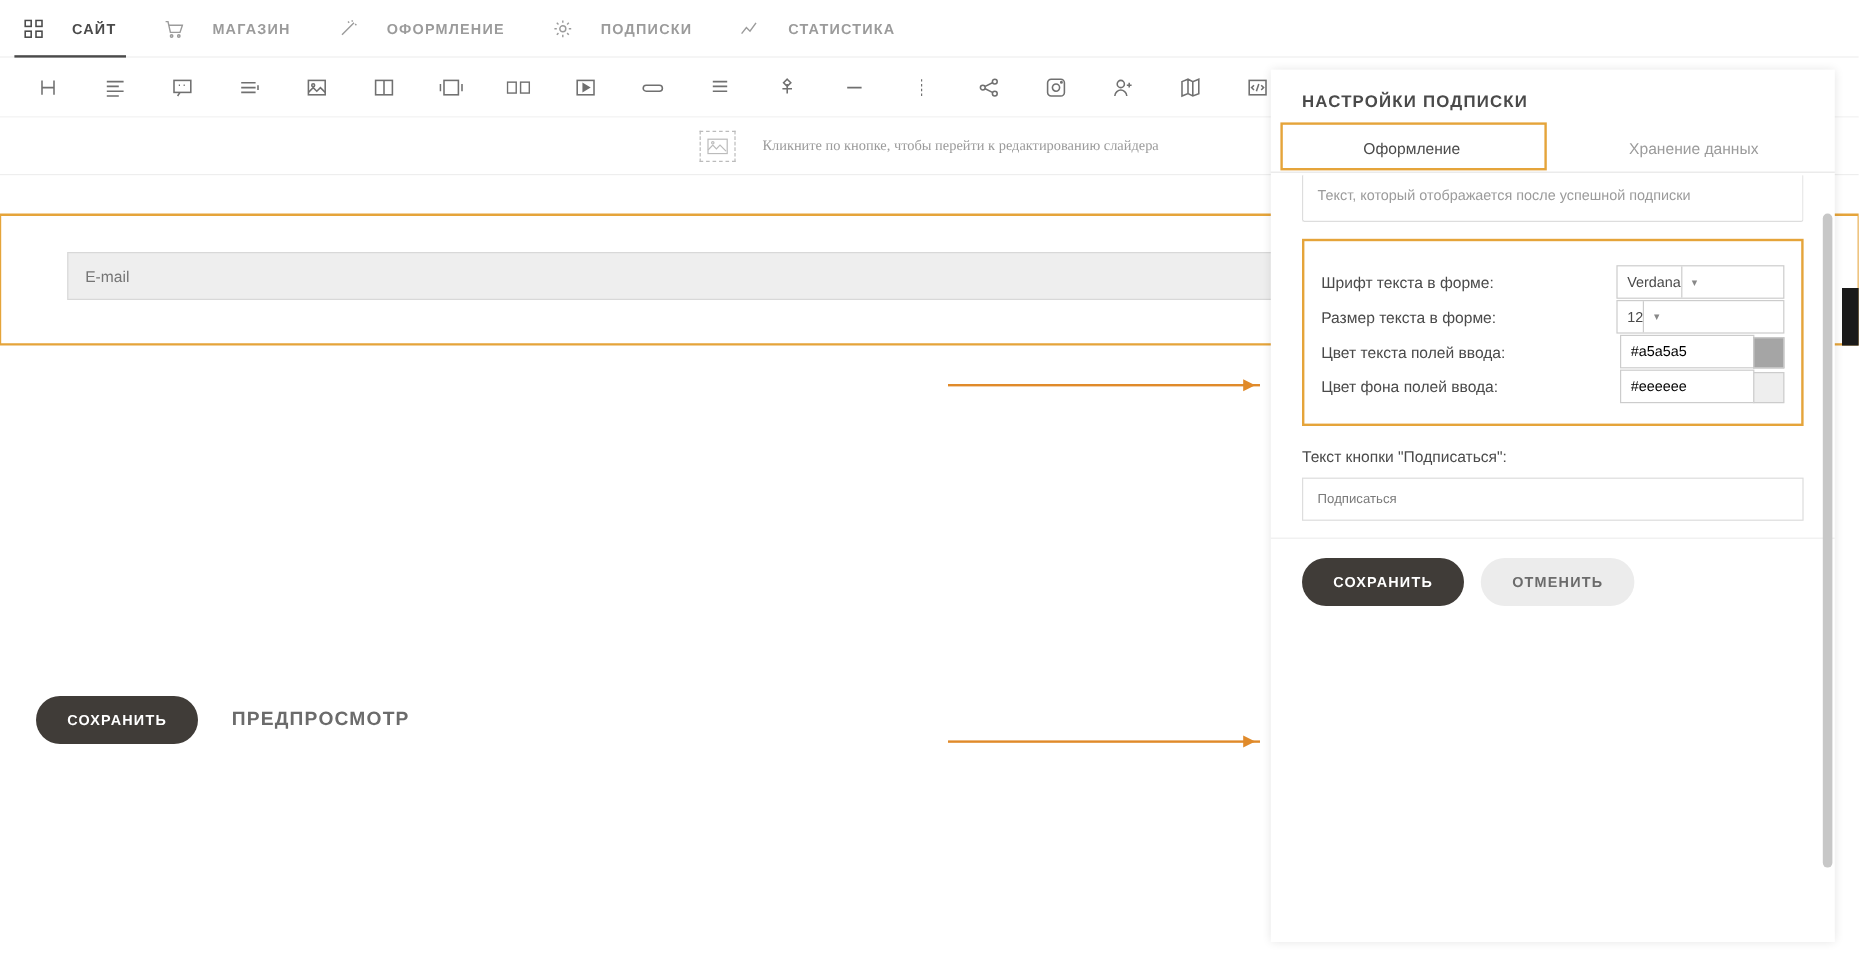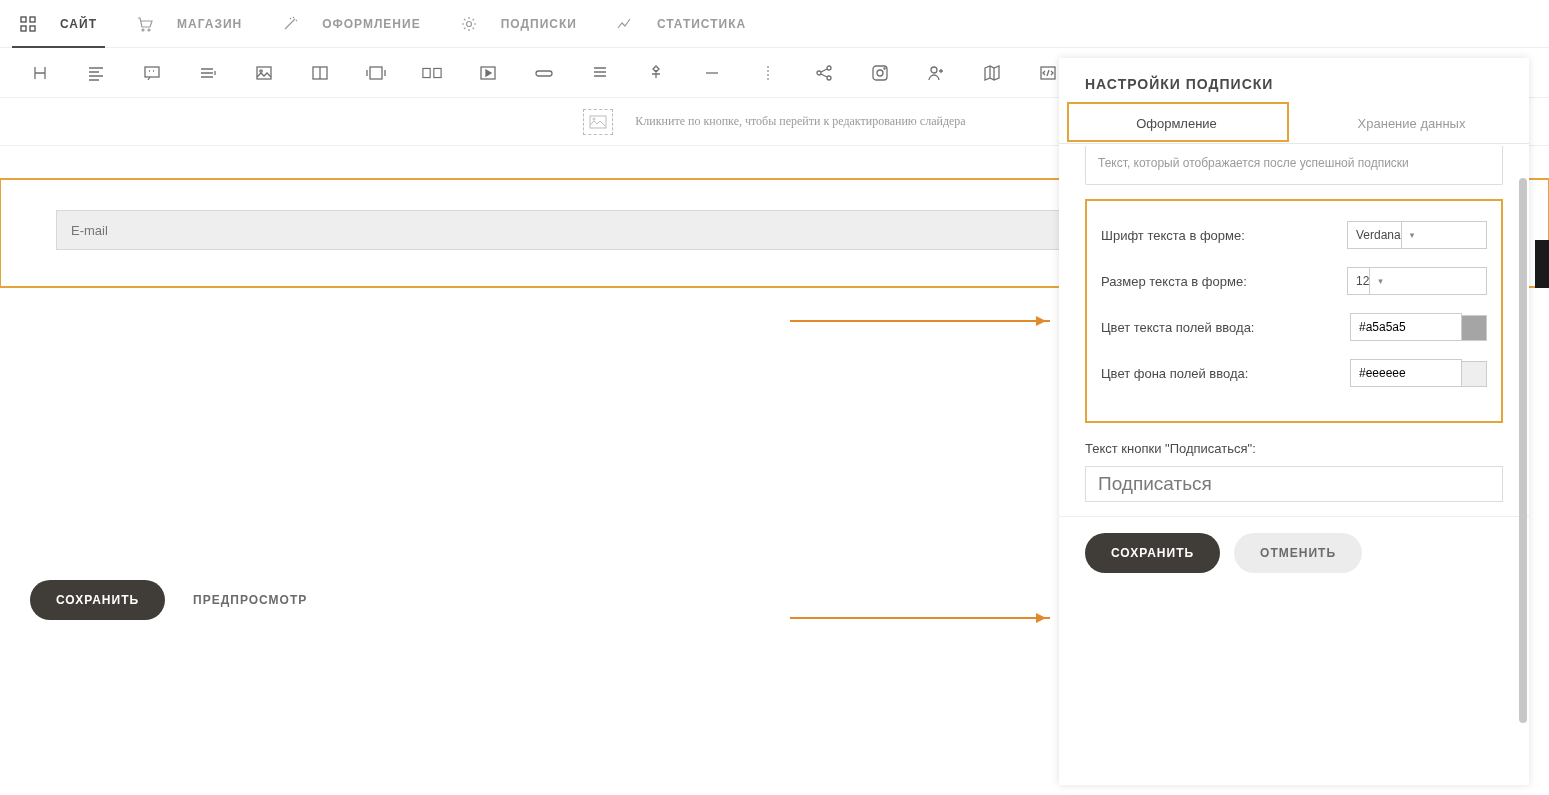--- a/index.html
+++ b/index.html
@@ -14,41 +14,41 @@
 .slider-hint { display:flex; align-items:center; justify-content:center; gap:22px; height:48px; background:#fff; border-bottom:1px solid #eee; color:#9b9b9b; font-size:12px;font-family:Liberation Serif, serif;}
 .img-ph { width:30px; height:26px; border:1px dashed #bbb; display:flex; align-items:center; justify-content:center;}
 .form-block { border:1px solid #e5a43a; border-top:2px solid #e5a43a; border-bottom:2px solid #e5a43a; margin:32px 0 0 0; padding:30px 55px 36px 55px; background:#fff;}
 .email-input { width:100%; height:40px; border:1px solid #d8d8d8; background:#eeeeee; color:#a5a5a5; padding:0 14px; font-size:13px;}
 .arrow { position:absolute; height:2px; background:#e08a2a;}
 .arrow::after{content:'';position:absolute;right:-1px;top:-4px;border:5px solid transparent;border-left:10px solid #e08a2a;}
 .arrow1 { left:790px; top:320px; width:260px;}
 .arrow2 { left:790px; top:617px; width:260px;}
 .bottom-actions { position:absolute; left:30px; top:580px; display:flex; align-items:center; gap:28px;}
 .btn-dark { background:#403c38; color:#fff; border:none; border-radius:22px; padding:13px 26px; font-size:12px; letter-spacing:1px; font-weight:bold; cursor:pointer;}
-.link-plain { color:#6b6b6b; font-size:12px; letter-spacing:1px; font-weight:bold; cursor:pointer;}
+.link-plain { color:#6b6b6b; font-size:16px; letter-spacing:1px; font-weight:bold; cursor:pointer;}
 
 .panel { position:absolute; right:20px; top:58px; width:470px; bottom:10px; background:#fff; box-shadow:0 0 8px rgba(0,0,0,0.12); display:flex; flex-direction:column;}
 .panel-title { padding:18px 26px 12px; font-size:14px; letter-spacing:1px; color:#4a4a4a; font-weight:bold;}
 .panel-tabs { display:flex; border-bottom:1px solid #e6e6e6;}
 .panel-tab { flex:1; text-align:center; padding:12px 0; font-size:13px; color:#9b9b9b; cursor:pointer;}
 .panel-tab.active { color:#4a4a4a;}
 .tab-hl { position:absolute; border:2px solid #e5a43a; pointer-events:none;}
 .panel-body { padding:2px 26px 14px; position:relative; overflow:hidden;}
 .success-box { border:1px solid #ddd; border-top:none; border-radius:0 0 2px 2px; padding:10px 12px 14px; color:#9b9b9b; font-size:12px; margin-bottom:14px;}
 .group-box { border:2px solid #e5a43a; padding:16px 14px 16px; margin-bottom:18px;}
-.row { display:flex; align-items:center; justify-content:space-between; margin:18px 0;}
+.row { display:flex; align-items:center; justify-content:space-between; margin:1px 0;}
 .row:first-child{margin-top:4px;}
 .row-label { font-size:13px; color:#4a4a4a;}
 .select-like { width:140px; height:28px; border:1px solid #ccc; display:flex; align-items:center; justify-content:flex-start; padding:0 8px; font-size:12px; background:#fff; cursor:pointer;}
 .select-like .caret{font-size:9px;color:#888;border-left:1px solid #ccc;padding-left:8px;height:100%;display:flex;align-items:center;}
 .color-field { display:flex; align-items:flex-end; gap:0;}
 .color-text { width:112px; height:28px; border:1px solid #ccc; font-size:12px; padding:0 8px;}
 .color-swatch { width:26px; height:26px; border:1px solid #ccc; margin-left:-1px;}
 .plain-label { font-size:13px; color:#4a4a4a; margin:8px 0 10px;}
-.plain-input { width:100%; height:36px; border:1px solid #ddd; padding:0 12px; font-size:19px; color:#7a7a7a;}
+.plain-input { width:100%; height:36px; border:1px solid #ddd; padding:0 12px; font-size:11px; color:#7a7a7a;}
 .panel-actions { padding:16px 26px 20px; display:flex; gap:14px; border-top:1px solid #eee;}
 .btn-light { background:#ececec; color:#6b6b6b; border:none; border-radius:22px; padding:13px 26px; font-size:12px; letter-spacing:1px; font-weight:bold; cursor:pointer;}
 .scroll-thumb{position:absolute;right:2px;top:120px;width:8px;height:545px;background:#c7c7c7;border-radius:4px;}
 .edge-strip{position:absolute; right:0; top:240px; width:14px; height:48px; background:#1a1a1a;}
 svg{display:block;}
 </style>
 </head>
 <body>
 
 <div class="topnav">

